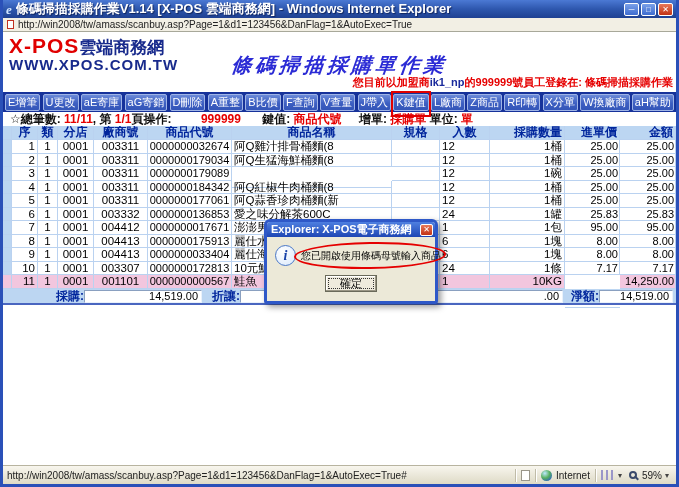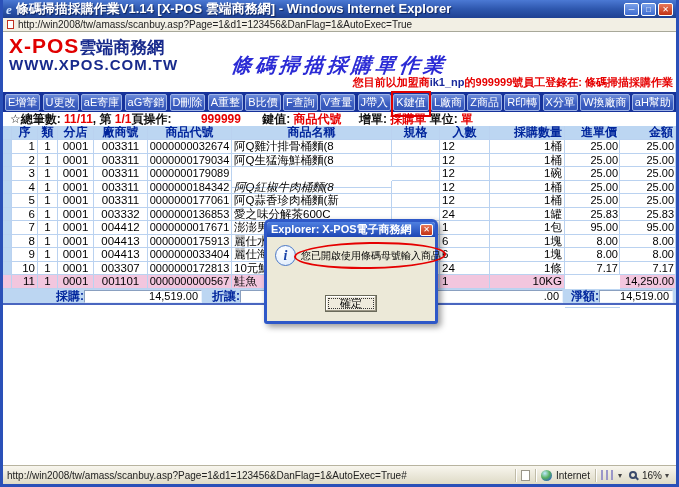--- a/index.html
+++ b/index.html
@@ -103,21 +103,21 @@
   .dlg-title-text { color: #fff; font-size: 11px; font-weight: bold; flex: 1; white-space: nowrap; overflow: hidden; }
   .dlg-close { width: 13px; height: 12px; background: linear-gradient(180deg,#E8795A,#C23214);
     border: 1px solid #fff; border-radius: 2px; color: #fff; font-size: 8px;
     line-height: 10px; text-align: center; }
   .dlg-body { display: flex; align-items: center; padding: 8px 4px 2px 8px; position: relative; }
   .info-icon { width: 21px; height: 21px; border-radius: 50%; border: 1px solid #4A78C8;
     background: radial-gradient(circle at 35% 30%, #FFFFFF, #D8E8FC);
     color: #1540A8; font-family: "Liberation Serif", serif; font-style: italic; font-weight: bold;
     font-size: 14px; text-align: center; line-height: 19px; flex: 0 0 21px; }
   .dlg-msg { font-size: 10px; color: #000; margin-left: 5px; white-space: nowrap; }
-  .dlg-btnrow { text-align: center; padding: 25px 0 9px; border-radius: 11px; }
+  .dlg-btnrow { text-align: center; padding: 5px 0 9px; border-radius: 11px; }
   .dlg-ok { width: 52px; height: 17px; font-size: 11px; font-family: "Liberation Sans", sans-serif;
     background: #EFEBDD; border: 1px solid #6A6A5A;
     box-shadow: inset -1px -1px 0 #9A9685, inset 1px 1px 0 #fff;
     outline: 1px dotted #333; outline-offset: -4px; }
   .anno-ellipse { position: absolute; left: 27px; top: 5px; width: 152px; height: 27px;
     border: 2px solid #E50000; border-radius: 50%; transform: rotate(-1deg); pointer-events: none; }
 </style>
 </head>
 <body>
 
@@ -242,21 +242,21 @@
           <div class="tcell ar small" style="width: 55px;">25.00</div>
           <div class="tcell ar small" style="width: 56px;">25.00</div>
         </div>
         <div class="trow">
           <div class="tcell selcell" style="width: 9px;"></div>
           <div class="tcell ar" style="width: 26px;">4</div>
           <div class="tcell ac" style="width: 20px;">1</div>
           <div class="tcell ac" style="width: 36px;">0001</div>
           <div class="tcell ac" style="width: 54px;">003311</div>
           <div class="tcell ac small" style="width: 84px;">0000000184342</div>
-          <div class="tcell al" style="width: 160px; font-style: italic;">阿Q紅椒牛肉桶麵(8</div>
+          <div class="tcell al" style="width: 160px;">阿Q紅椒牛肉桶麵(8</div>
           <div class="tcell al" style="width: 48px;"></div>
           <div class="tcell al" style="width: 50px;">12</div>
           <div class="tcell ar" style="width: 75px;">1桶</div>
           <div class="tcell ar small" style="width: 55px;">25.00</div>
           <div class="tcell ar small" style="width: 56px;">25.00</div>
         </div>
         <div class="trow">
           <div class="tcell selcell" style="width: 9px;"></div>
           <div class="tcell ar" style="width: 26px;">5</div>
           <div class="tcell ac" style="width: 20px;">1</div>
@@ -376,21 +376,21 @@
     <span class="sb-right">
       <span class="sb-sep"></span>
       <span class="sb-pageicon"></span>
       <span class="sb-sep"></span>
       <span class="globe"></span>
       <span>Internet</span>
       <span class="sb-sep"></span>
       <span class="sliders"></span>
       <span class="caret">▾</span>
       <span class="mag"></span>
-      <span>16%</span>
+      <span>59%</span>
       <span class="caret">▾</span>
     </span>
   </div>
 
   <div class="dialog">
     <div class="dlg-title">
       <span class="dlg-title-text">Explorer: X-POS電子商務網</span>
       <span class="dlg-close">✕</span>
     </div>
     <div class="dlg-body">

